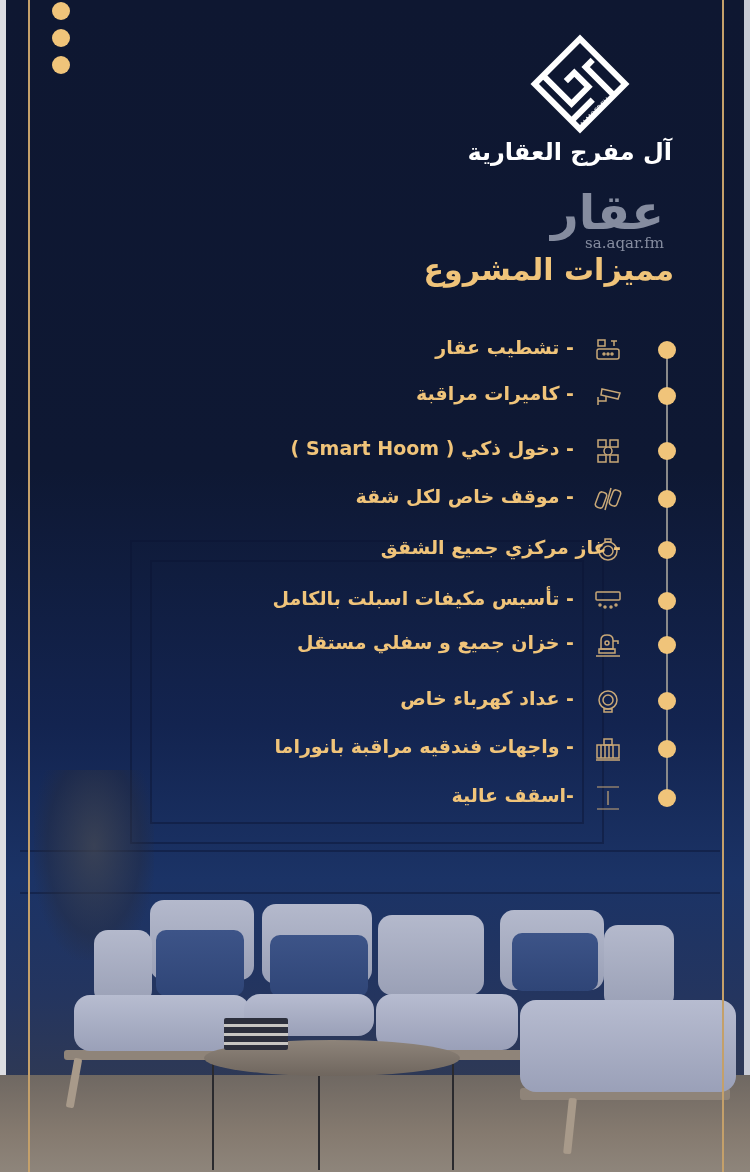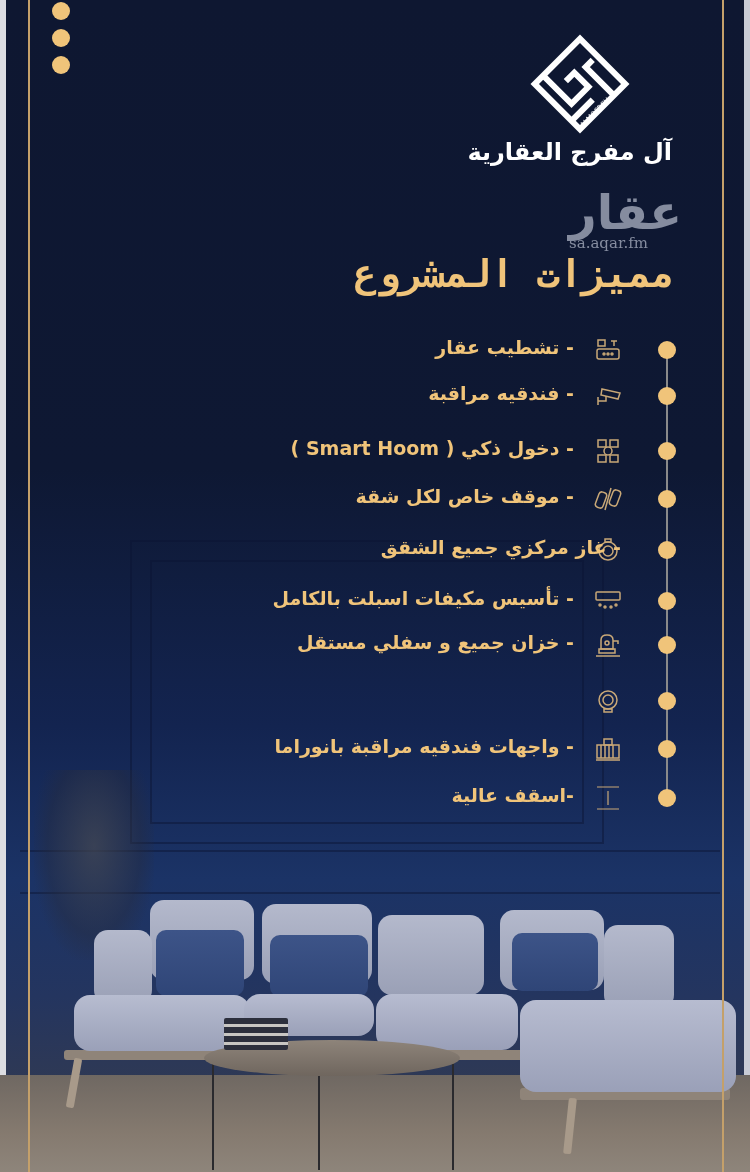--- a/index.html
+++ b/index.html
@@ -8,25 +8,25 @@
       background: linear-gradient(180deg, #0e1731 0%, #0e1833 40%, #132450 62%, #1b3366 75%, #24355f 85%, #3a3d4a 100%); }
     .edge-left { position: absolute; left: 0; top: 0; width: 6px; height: 100%; background: #dcdde2; }
     .edge-right { position: absolute; right: 0; top: 0; width: 6px; height: 100%; background: #c9ccd6; }
     .frame-left { position: absolute; left: 28px; top: 0; width: 2px; height: 100%; background: #c4a06a; }
     .frame-right { position: absolute; left: 722px; top: 0; width: 2px; height: 100%; background: #c4a06a; }
     .dots { position: absolute; left: 52px; top: 2px; display: flex; flex-direction: column; gap: 9px; }
     .dot { width: 18px; height: 18px; border-radius: 50%; background: #f0c47a; }
 
     .logo { position: absolute; left: 528px; top: 32px; width: 104px; height: 104px; }
     .brand-name { position: absolute; right: 78px; top: 138px; color: #ffffff; font-size: 24px; font-weight: bold; direction: rtl; letter-spacing: 1px; }
-    .watermark { position: absolute; right: 68px; top: 186px; color: #9aa1b3; opacity: 0.85; }
+    .watermark { position: absolute; right: 86px; top: 186px; text-align: right; color: #9aa1b3; opacity: 0.85; }
     .watermark-ar { font-size: 48px; line-height: 52px; font-weight: bold; direction: rtl; }
     .watermark-url { font-family: "DejaVu Serif", serif; font-size: 15px; margin-top: -4px; }
 
-    .title { position: absolute; right: 76px; top: 252px; color: #f0c47a; font-size: 38px; font-weight: bold; direction: rtl; font-family: Liberation Mono, monospace; }
+    .title { position: absolute; right: 76px; top: 252px; color: #f0c47a; font-size: 30px; font-weight: bold; direction: rtl; }
 
     .timeline-line { position: absolute; left: 666px; top: 350px; width: 2px; height: 448px; background: #8a8a8a; }
     .features { position: absolute; left: 0; top: 0; width: 100%; }
     .feature { position: absolute; left: 0; width: 100%; height: 30px; }
     .feature .bullet { position: absolute; left: 658px; top: 6px; width: 18px; height: 18px; border-radius: 50%; background: #f0c47a; }
     .feature .ficon { position: absolute; left: 594px; top: 2px; width: 28px; height: 26px; }
     .feature .label { position: absolute; right: 176px; top: 1px; color: #f0c47a; font-size: 19px; font-weight: bold; direction: rtl; white-space: nowrap; }
 
     
     .wall-panel { position: absolute; border: 2px solid rgba(10,20,50,0.45); }
@@ -127,21 +127,21 @@
           <path d="M20 4 V9 M17 4 H23"></path>
       </svg>
       <div class="label">- تشطيب عقار</div>
     </div>
     <div class="feature" style="top:381px;">
       <div class="bullet"></div>
       <svg class="ficon" viewBox="0 0 28 26" fill="none" stroke="#c9a877" stroke-width="1.5">
         <path d="M8 6 L26 10 L24 16 L7 12 Z"></path>
           <path d="M12 13 V18 H4 M4 14 V22"></path>
       </svg>
-      <div class="label">- فندقيه مراقبة</div>
+      <div class="label">- كاميرات مراقبة</div>
     </div>
     <div class="feature" style="top:436px;">
       <div class="bullet"></div>
       <svg class="ficon" viewBox="0 0 28 26" fill="none" stroke="#c9a877" stroke-width="1.5">
         <rect x="4" y="2" width="8" height="7"></rect>
           <rect x="16" y="2" width="8" height="7"></rect>
           <rect x="4" y="17" width="8" height="7"></rect>
           <rect x="16" y="17" width="8" height="7"></rect>
           <circle cx="14" cy="13" r="4"></circle>
       </svg>
@@ -187,20 +187,21 @@
       </svg>
       <div class="label">- خزان جميع و سفلي مستقل</div>
     </div>
     <div class="feature" style="top:686px;">
       <div class="bullet"></div>
       <svg class="ficon" viewBox="0 0 28 26" fill="none" stroke="#c9a877" stroke-width="1.5">
         <circle cx="14" cy="12" r="9"></circle>
           <circle cx="14" cy="12" r="5"></circle>
           <rect x="10" y="21" width="8" height="3"></rect>
       </svg>
+      <div class="label">- عداد كهرباء خاص</div>
     </div>
     <div class="feature" style="top:734px;">
       <div class="bullet"></div>
       <svg class="ficon" viewBox="0 0 28 26" fill="none" stroke="#c9a877" stroke-width="1.5">
         <rect x="10" y="3" width="8" height="6"></rect>
           <rect x="3" y="9" width="22" height="13"></rect>
           <path d="M7 9 V22 M11 9 V22 M15 9 V22 M19 9 V22 M2 24 H26"></path>
       </svg>
       <div class="label">- واجهات فندقيه مراقبة بانوراما</div>
     </div>

